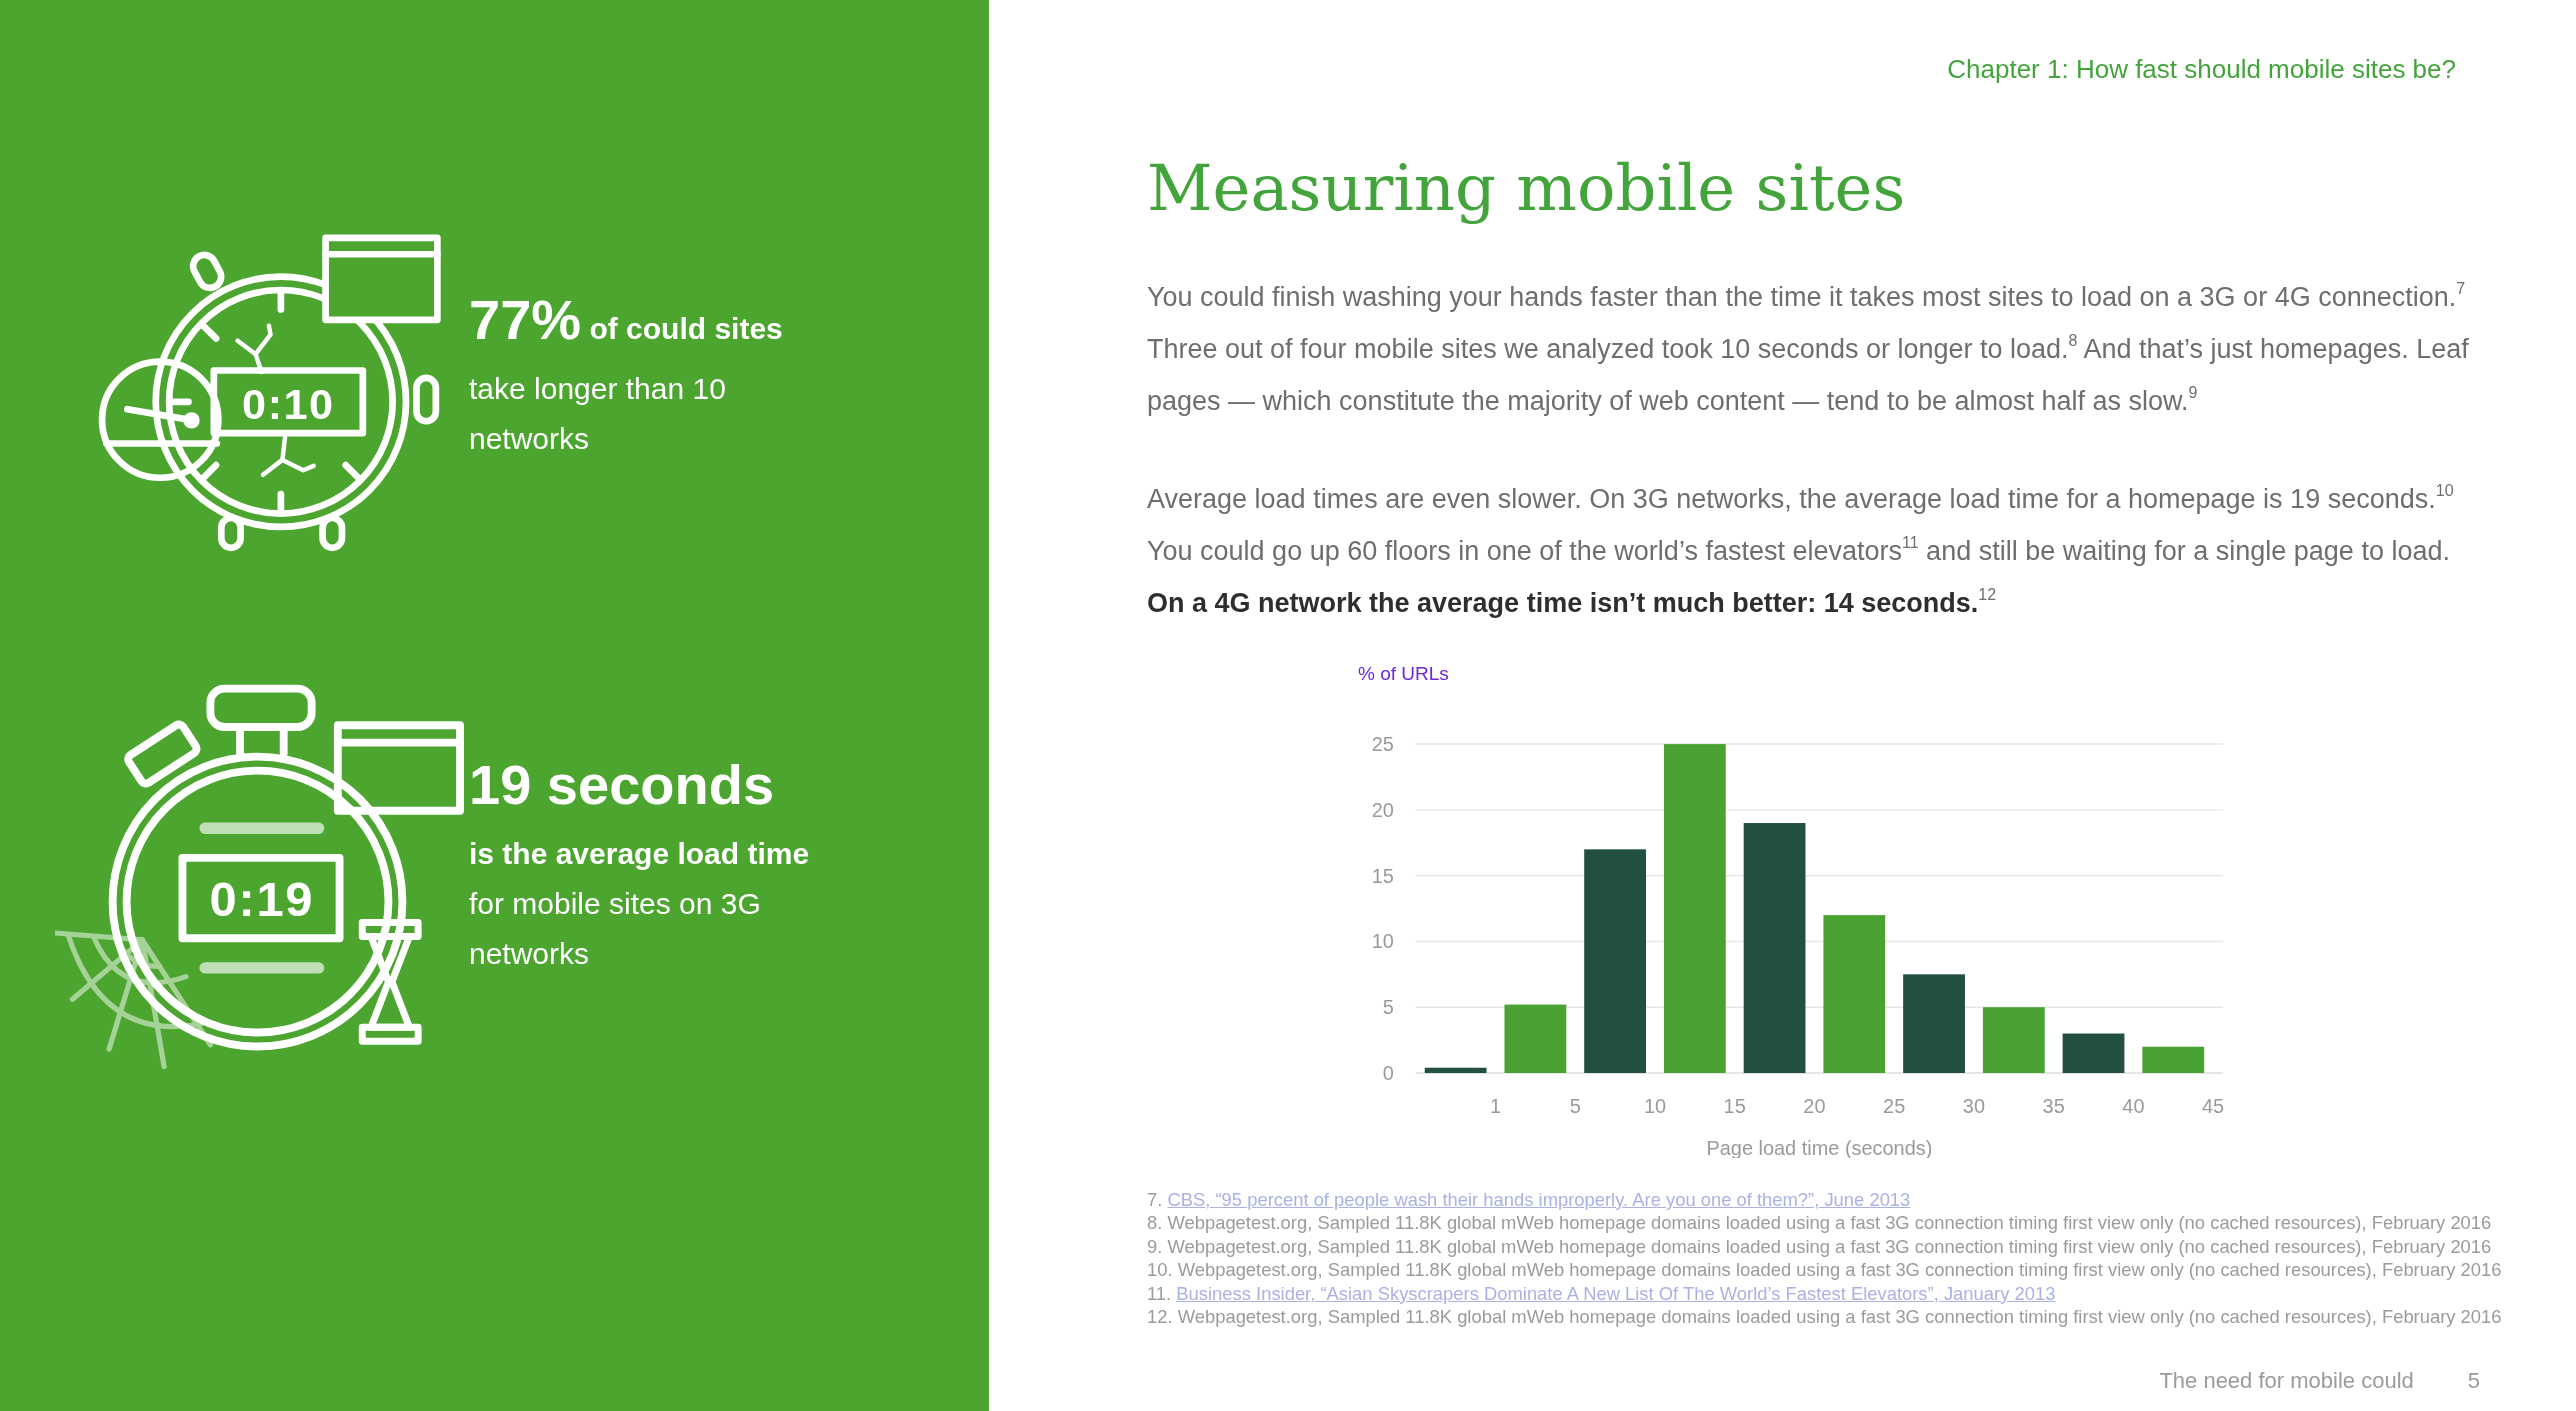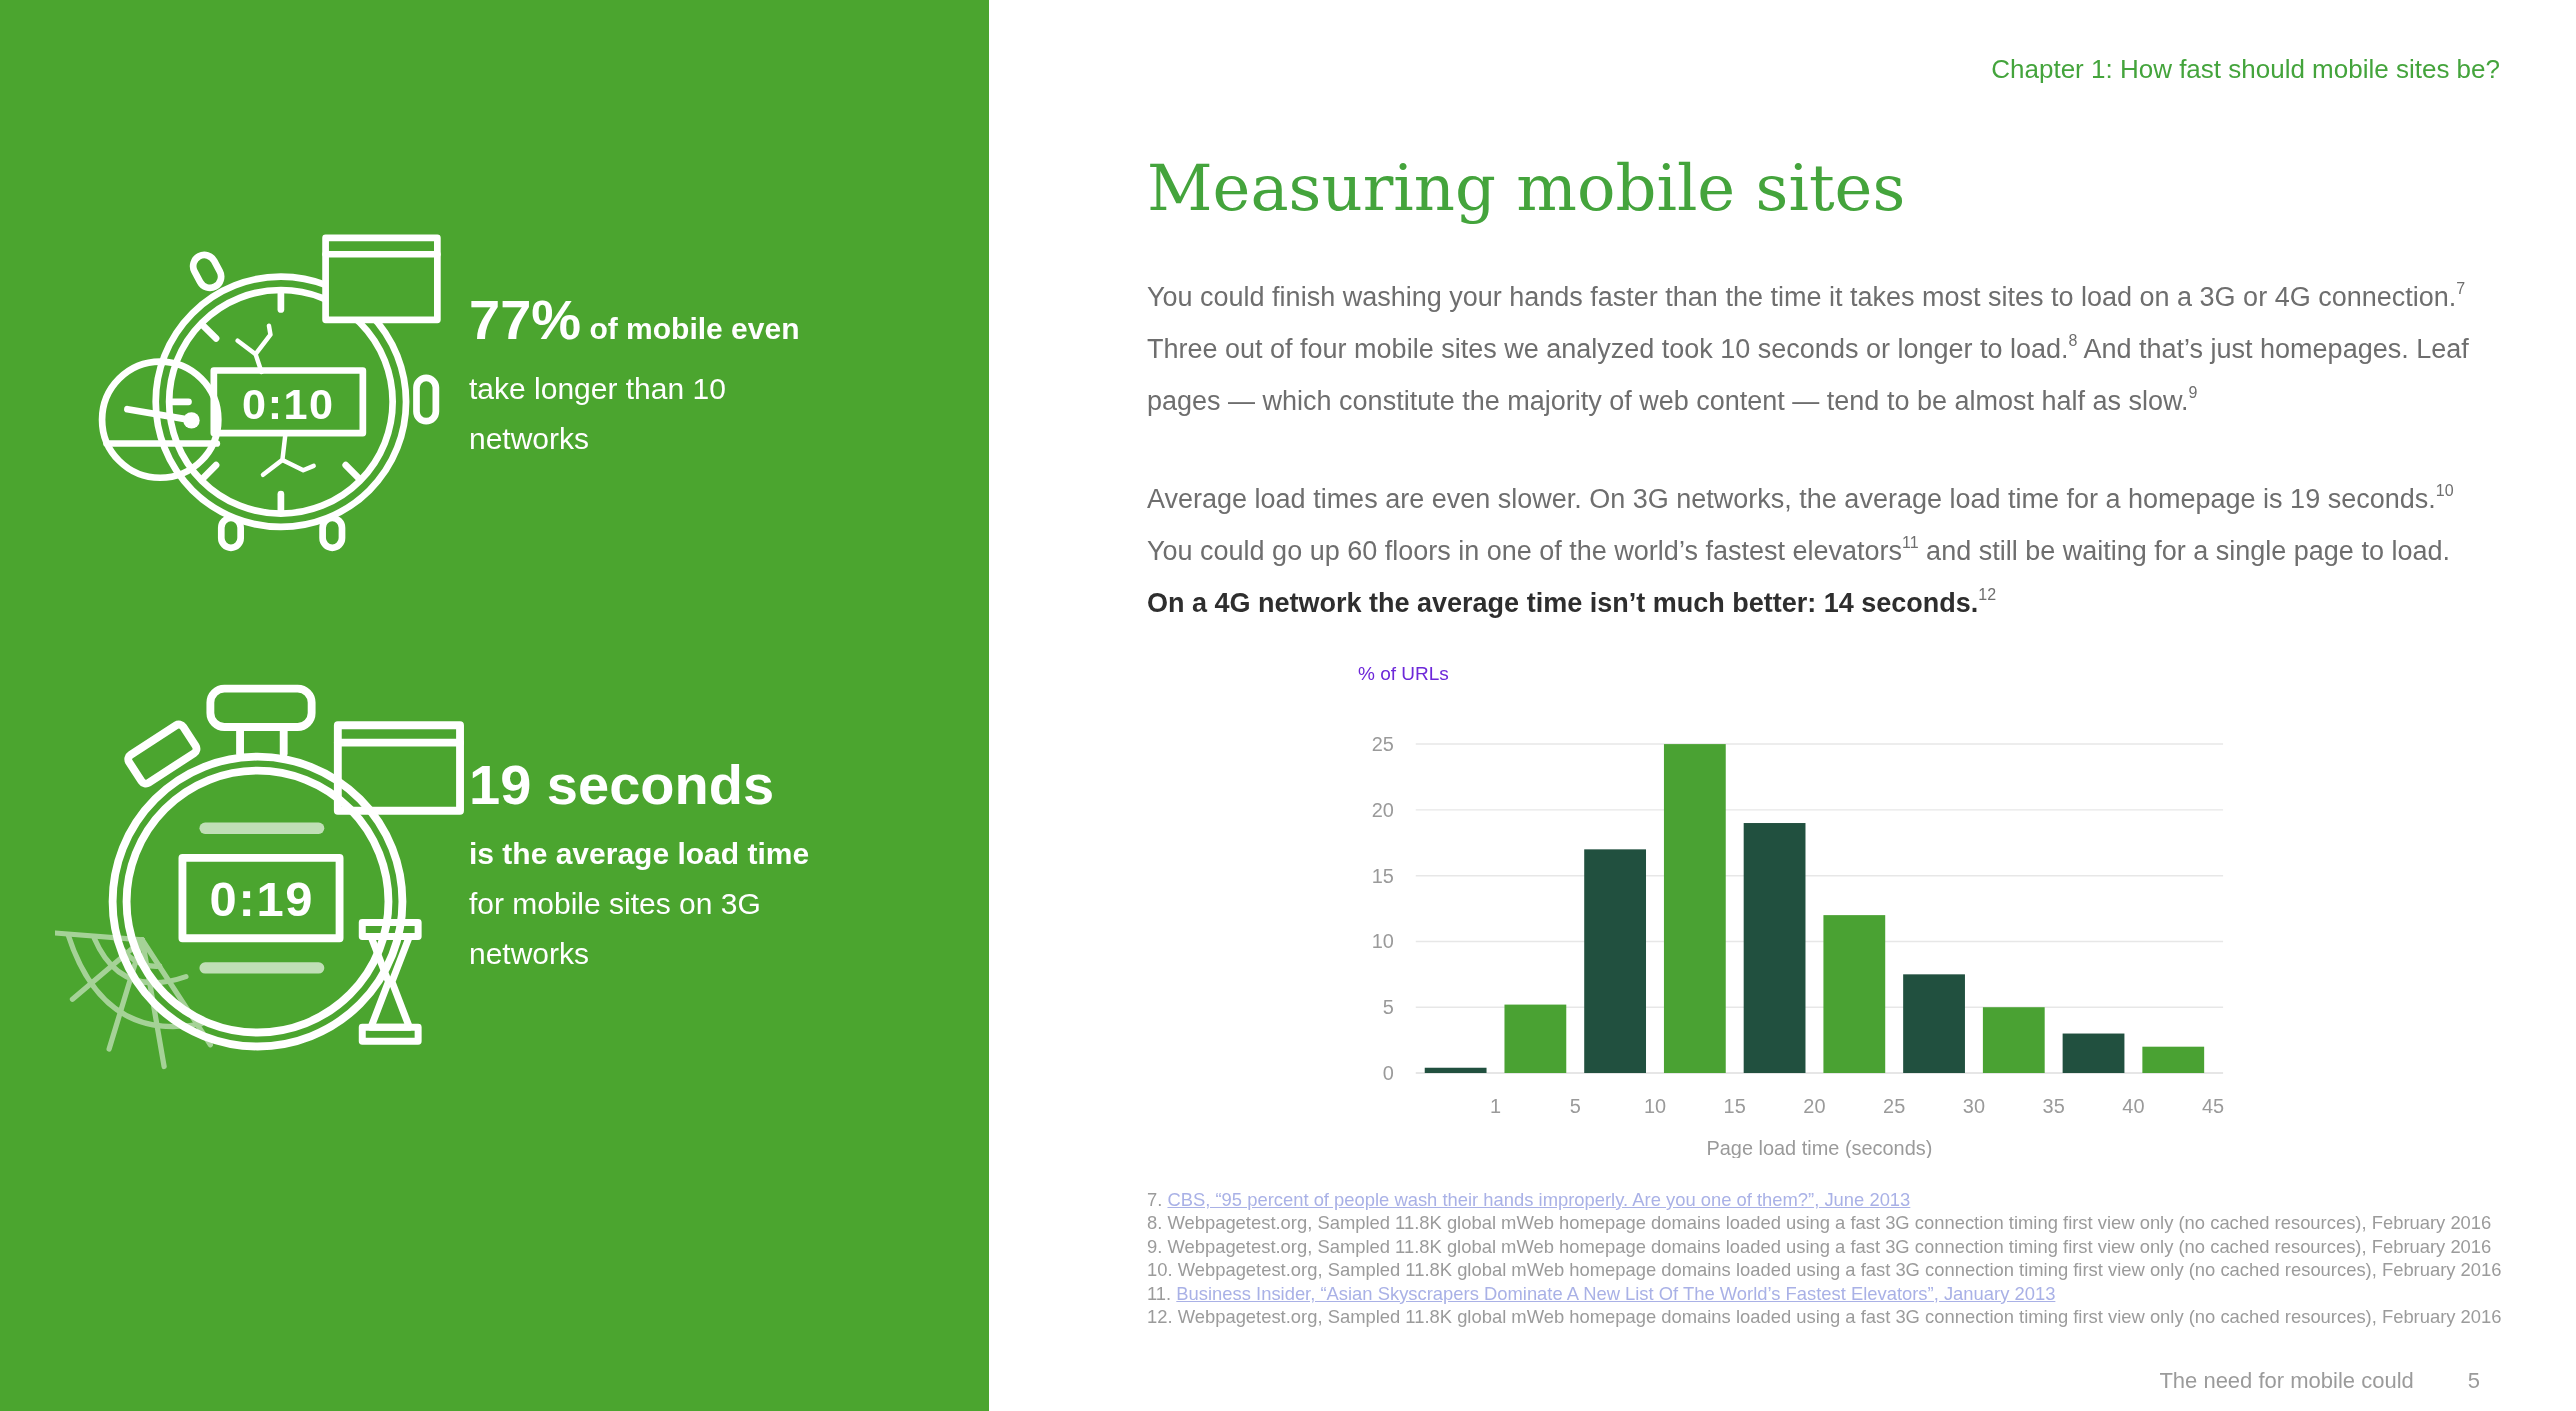--- a/index.html
+++ b/index.html
@@ -19,21 +19,21 @@
   .stat-medium{font-size:30px;font-weight:700;}
   .stat-line{font-size:30px;line-height:50px;font-weight:400;}
   .stat-line.bold{font-weight:700;}
   #stat1-text{left:469px;top:291px;}
   #stat2-text{left:469px;top:756px;}
   #stat1-icon{left:70px;top:217px;}
   #stat2-icon{left:55px;top:678px;}
   
   .right-panel{
     position:absolute;left:989px;top:0;width:1587px;height:1412px;
-    background:#ffffff;box-sizing:border-box;padding:42px 76px 0 158px;
+    background:#ffffff;box-sizing:border-box;padding:42px 120px 0 158px;
   }
   .chapter-header{
     text-align:right;color:#44A43C;font-size:26px;font-weight:500;margin-top:12px;
   }
   .page-title{
     font-family:"DejaVu Serif",serif;color:#44A43C;font-size:64px;font-weight:500;
     margin-top:66px;letter-spacing:0px;
   }
   .body-para{
     width:1344px;color:#6E6E6E;font-size:27px;line-height:52px;margin-top:46px;
@@ -97,21 +97,21 @@
         <rect x="172" y="206" width="200" height="84"></rect>
         <text x="272" y="271" font-size="58" text-anchor="middle" letter-spacing="2">0:10</text>
 
         <rect x="322" y="28" width="150" height="110" fill="#4BA52F"></rect>
         <line x1="322" y1="50" x2="472" y2="50"></line>
       </g>
     </svg>
 
     <div id="stat1-text" class="stat-text">
       <div class="stat-headline">
-        <span class="stat-big">77%</span><span class="stat-medium"> of mobile even</span>
+        <span class="stat-big">77%</span><span class="stat-medium"> of could sites</span>
       </div>
       <div class="stat-line">take longer than 10</div>
       <div class="stat-line">networks</div>
     </div>
 
     <svg id="stat2-icon" class="stat-icon" width="419" height="393" viewBox="0 0 480 450">
       <g class="lineart">
 
         <g opacity="0.5" stroke-width="6">
           <line x1="100" y1="300" x2="0" y2="292"></line>

